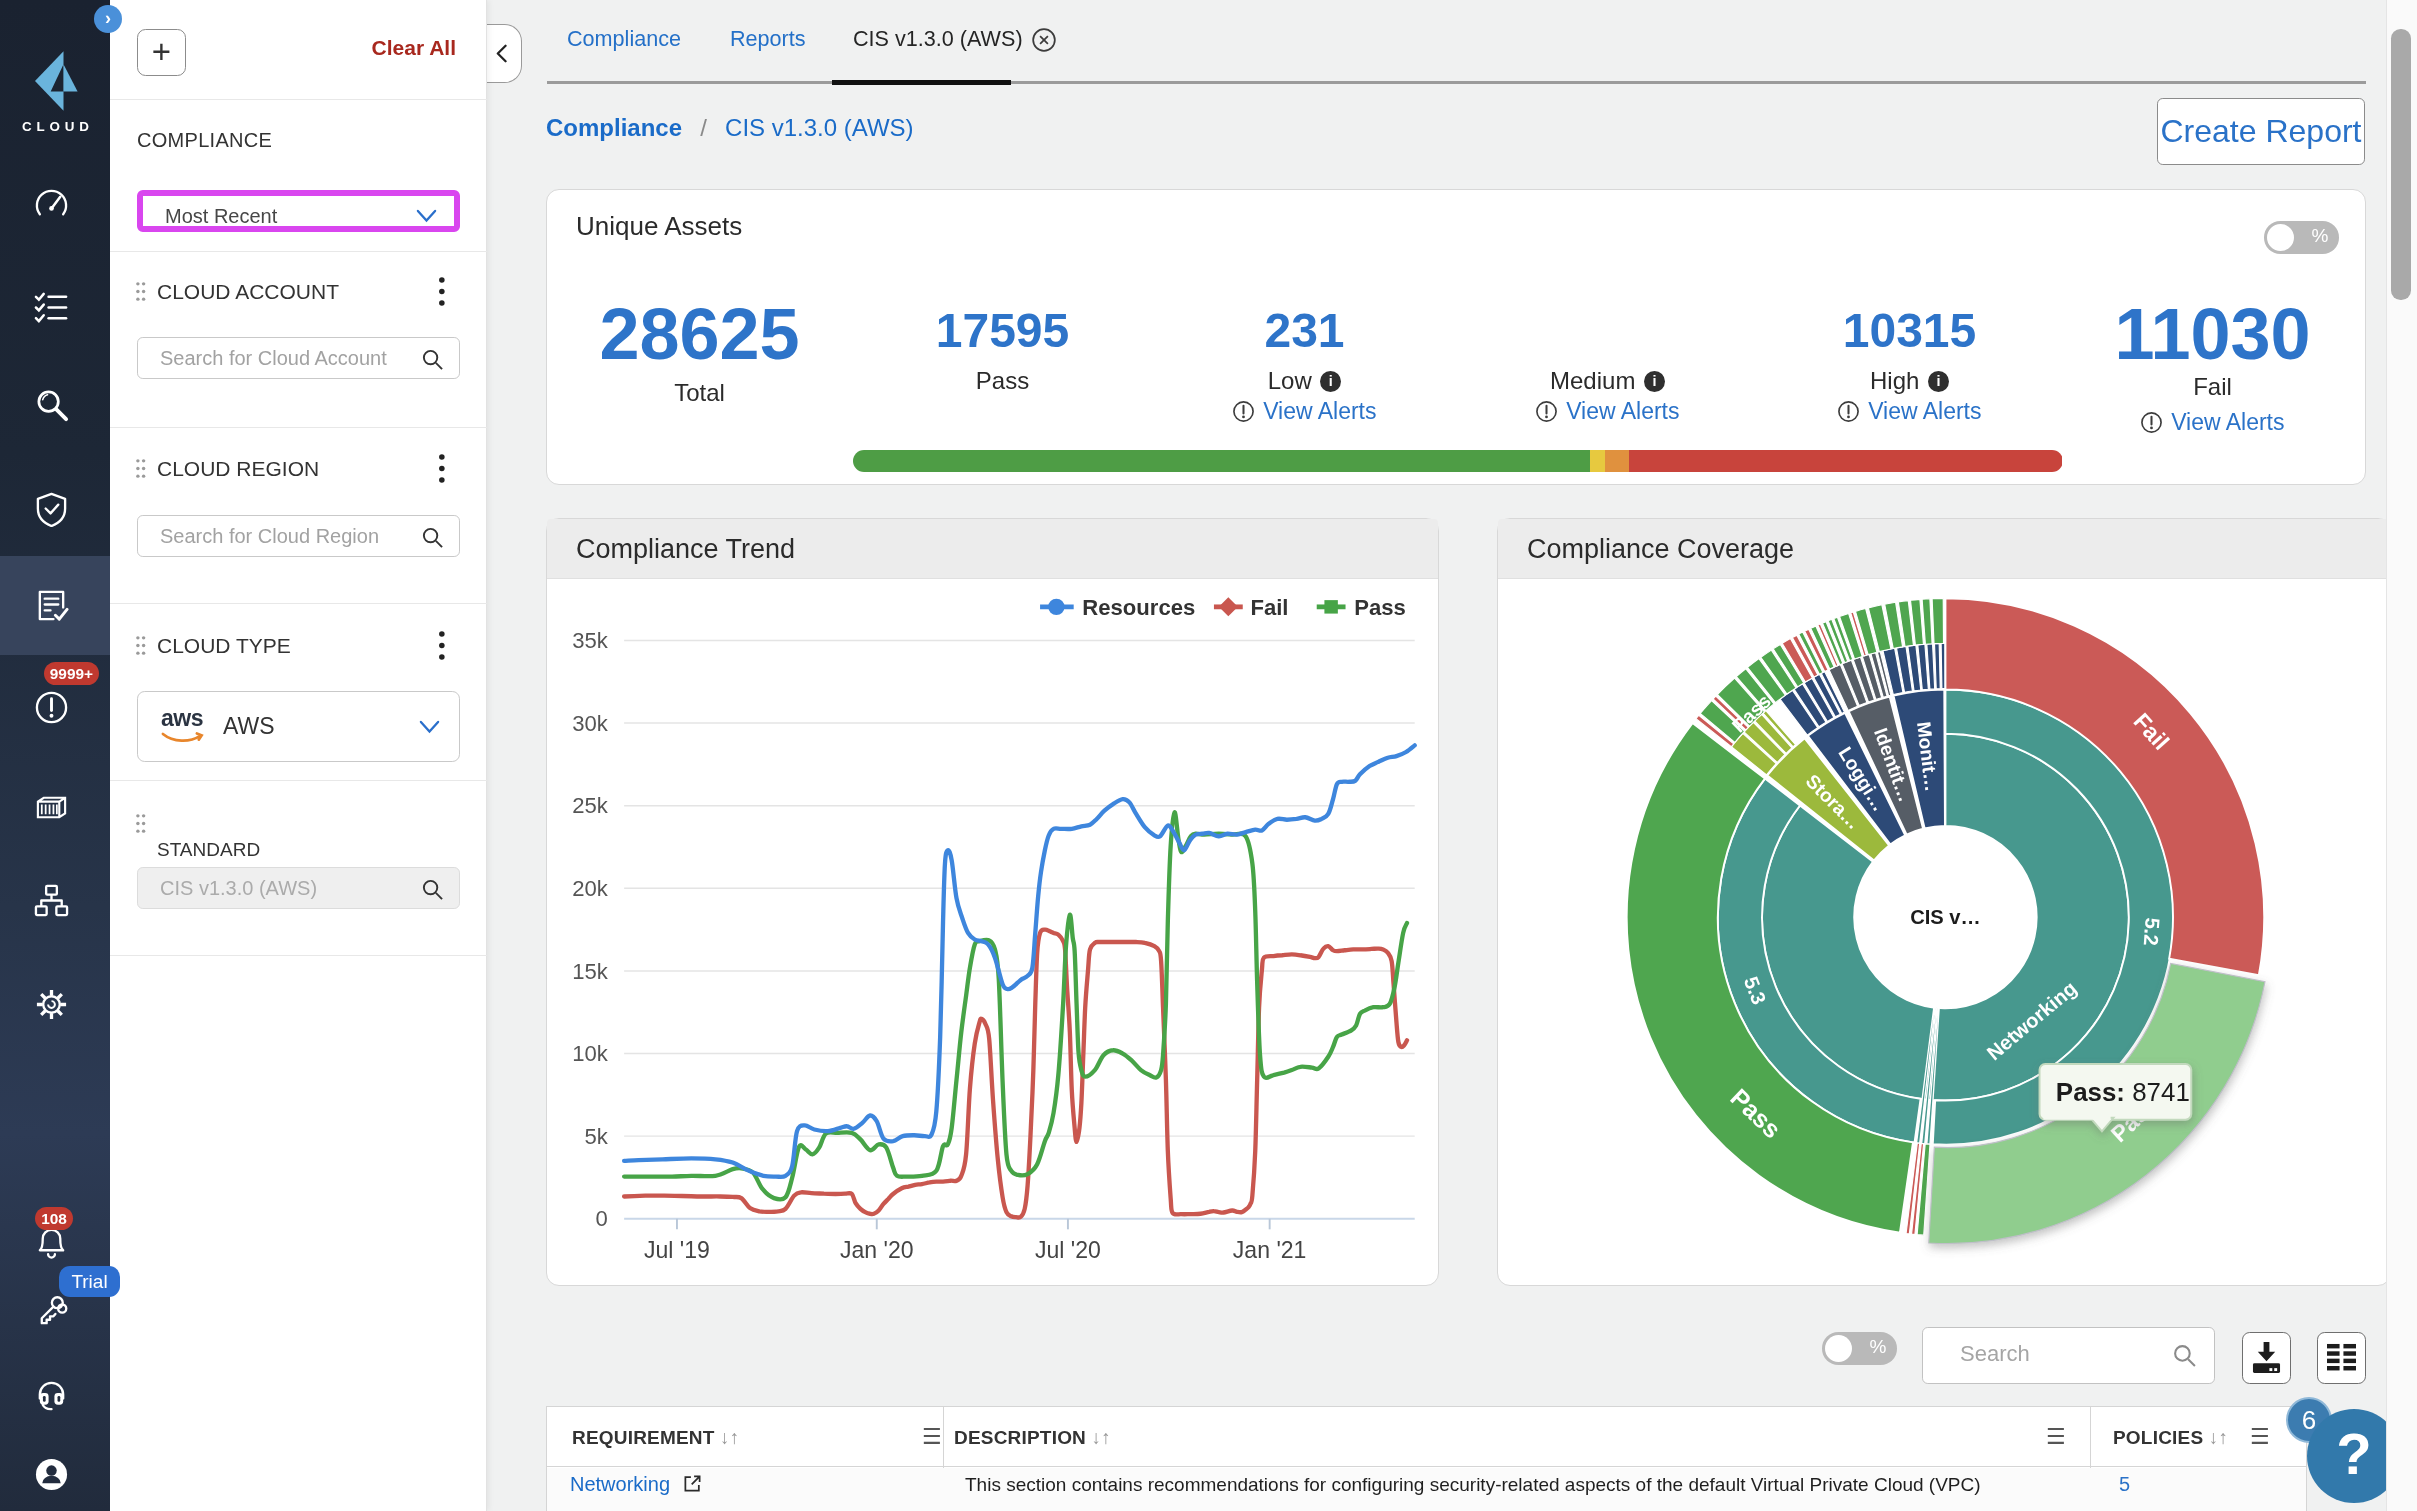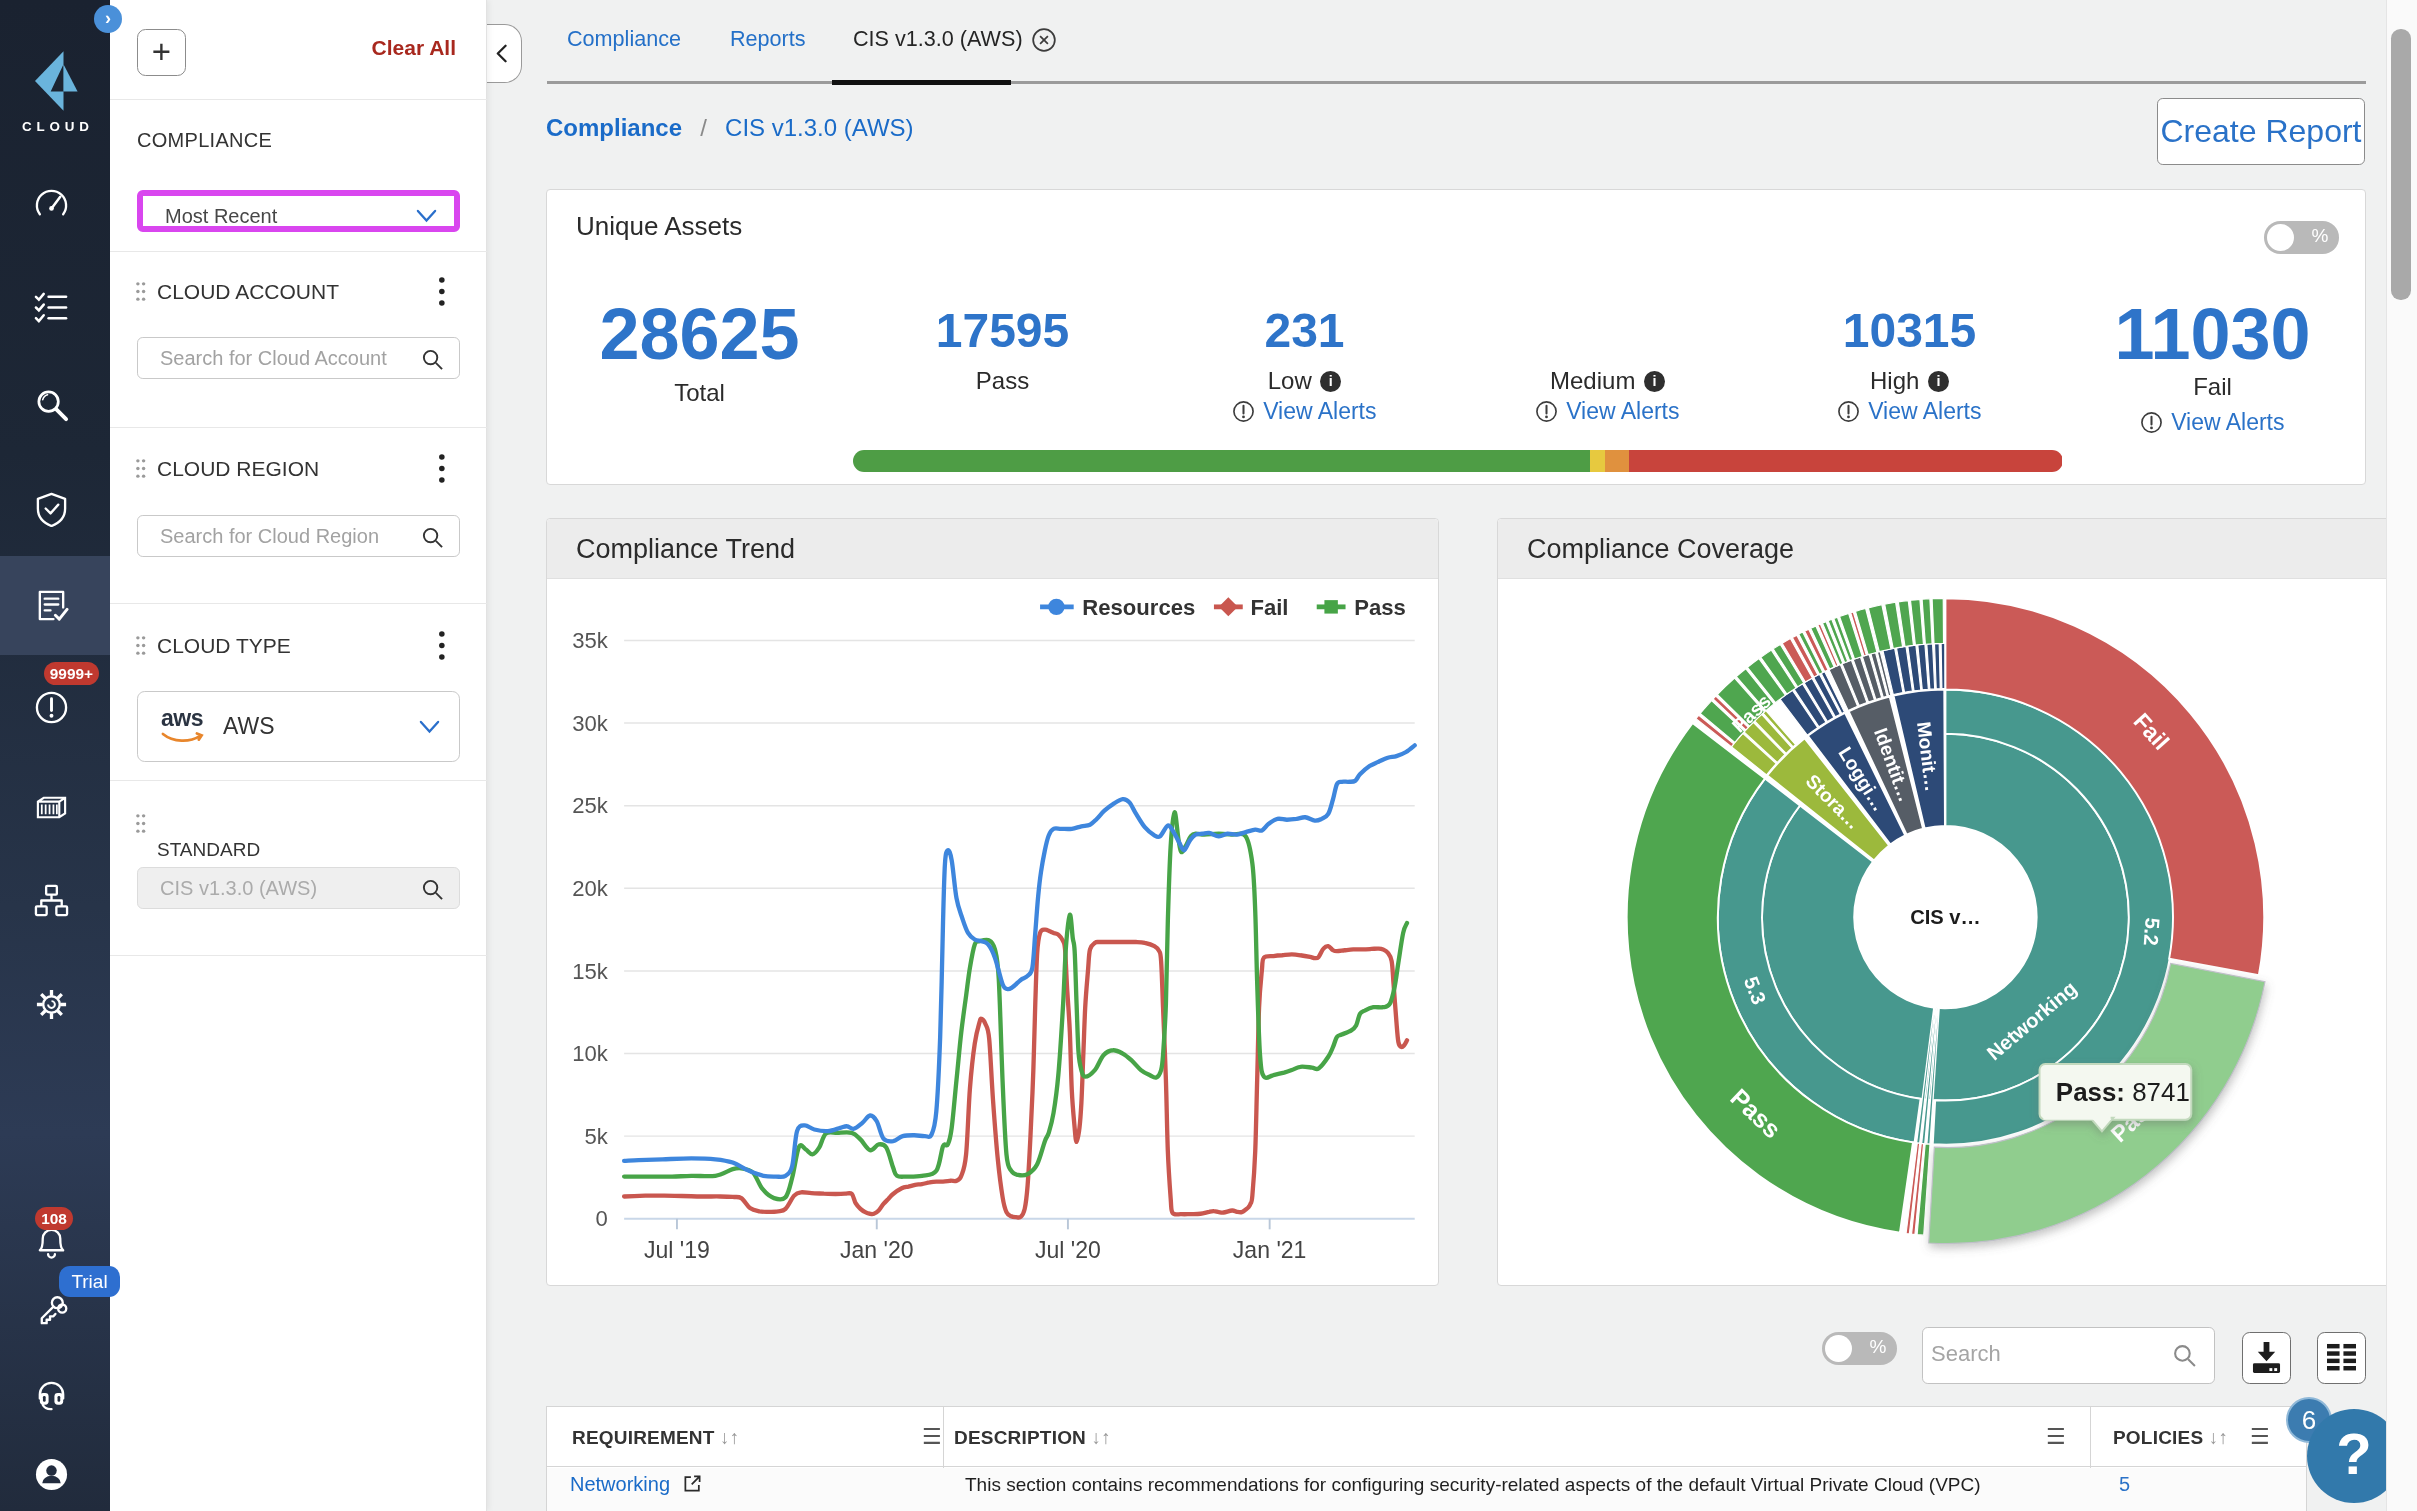--- a/index.html
+++ b/index.html
@@ -3,21 +3,21 @@
 <meta charset="utf-8">
 <style>
 * { margin:0; padding:0; box-sizing:border-box; }
 html,body { width:2417px; height:1511px; overflow:hidden; font-family:"Liberation Sans", sans-serif; background:#f0f1f1; }
 .abs { position:absolute; }
 #sidebar { position:absolute; left:0; top:0; width:110px; height:1511px;
   background:linear-gradient(180deg,#1a2230 0%,#1d2736 30%,#273449 60%,#2d3b55 75%,#212b3c 100%); z-index:5; }
 #fpanel { position:absolute; left:110px; top:0; width:377px; height:1511px; background:#fff;
   border-right:1px solid #e2e2e2; box-shadow:1.9px 0 5.8px rgba(0,0,0,.06); z-index:4; }
 #main { position:absolute; left:486px; top:0; width:1931px; height:1511px; }
-.card { position:absolute; background:#fff; border:1px solid #d8d8d8; border-radius:4px; }
+.card { position:absolute; background:#fff; border:1px solid #d8d8d8; border-radius:13px; }
 .phead { position:absolute; left:0; top:0; right:0; height:60px; background:#ececec; border-bottom:1px solid #e0e0e0;
   border-radius:3.8px 3.8px 0 0; font-size:27px; color:#2b2b2b; line-height:61px; padding-left:29px; }
 .toggle { position:absolute; width:75px; height:33px; background:#b9b9b9; border-radius:16.3px; }
 .toggle .knob { position:absolute; left:2.9px; top:2.9px; width:27px; height:27px; background:#fff; border-radius:50%; }
 .toggle .pct { position:absolute; right:10.6px; top:3.8px; color:#fff; font-size:19px; }
 .sicon { position:absolute; left:34px; width:35px; height:35px; }
 .hdrcell { font-size:19px; font-weight:bold; color:#333; letter-spacing:0.2px; }
 .sortic { color:#999; font-weight:normal; font-size:19px; }
 </style>
 </head>
@@ -421,21 +421,21 @@
           <text x="2112" y="1144" font-size="27" fill="#1c1c1c"><tspan font-weight="bold">Pass:</tspan> 8741</text>
         </g>
       </svg>
   </div>
 
   <div class="toggle" style="left:1336px;top:1332px;">
       <div class="knob"></div>
       <div class="pct">%</div>
     </div>
   <div class="abs" style="left:1436px;top:1327px;width:293px;height:57px;background:#fff;border:1px solid #c2c2c2;border-radius:5.8px;">
-    <span class="abs" style="left:8px;top:13.4px;font-size:22px;color:#a5a5a5;">Search</span>
+    <span class="abs" style="left:37px;top:13.4px;font-size:22px;color:#a5a5a5;">Search</span>
     <svg class="abs" style="right:17.3px;top:15.4px;" width="25" height="25" viewBox="0 0 24 24" fill="none" stroke="#8a8a8a" stroke-width="2">
         <circle cx="10" cy="10" r="7"></circle>
         <path d="M15.5 15.5 L22 22"></path>
       </svg>
   </div>
   <div class="abs" style="left:1756px;top:1332px;width:49px;height:52px;background:#fff;border:1.9px solid #6f6f6f;border-radius:7.7px;">
     <svg class="abs" style="left:8.6px;top:8.6px;" width="29" height="31" viewBox="0 0 30 32" fill="#1d1d1d">
       <path d="M12 0 H18 V10 H24 L15 20 L6 10 H12 Z"></path>
       <rect x="1" y="22" width="28" height="10" rx="1.5"></rect>
       <rect x="18" y="27" width="3" height="3" fill="#fff"></rect>

